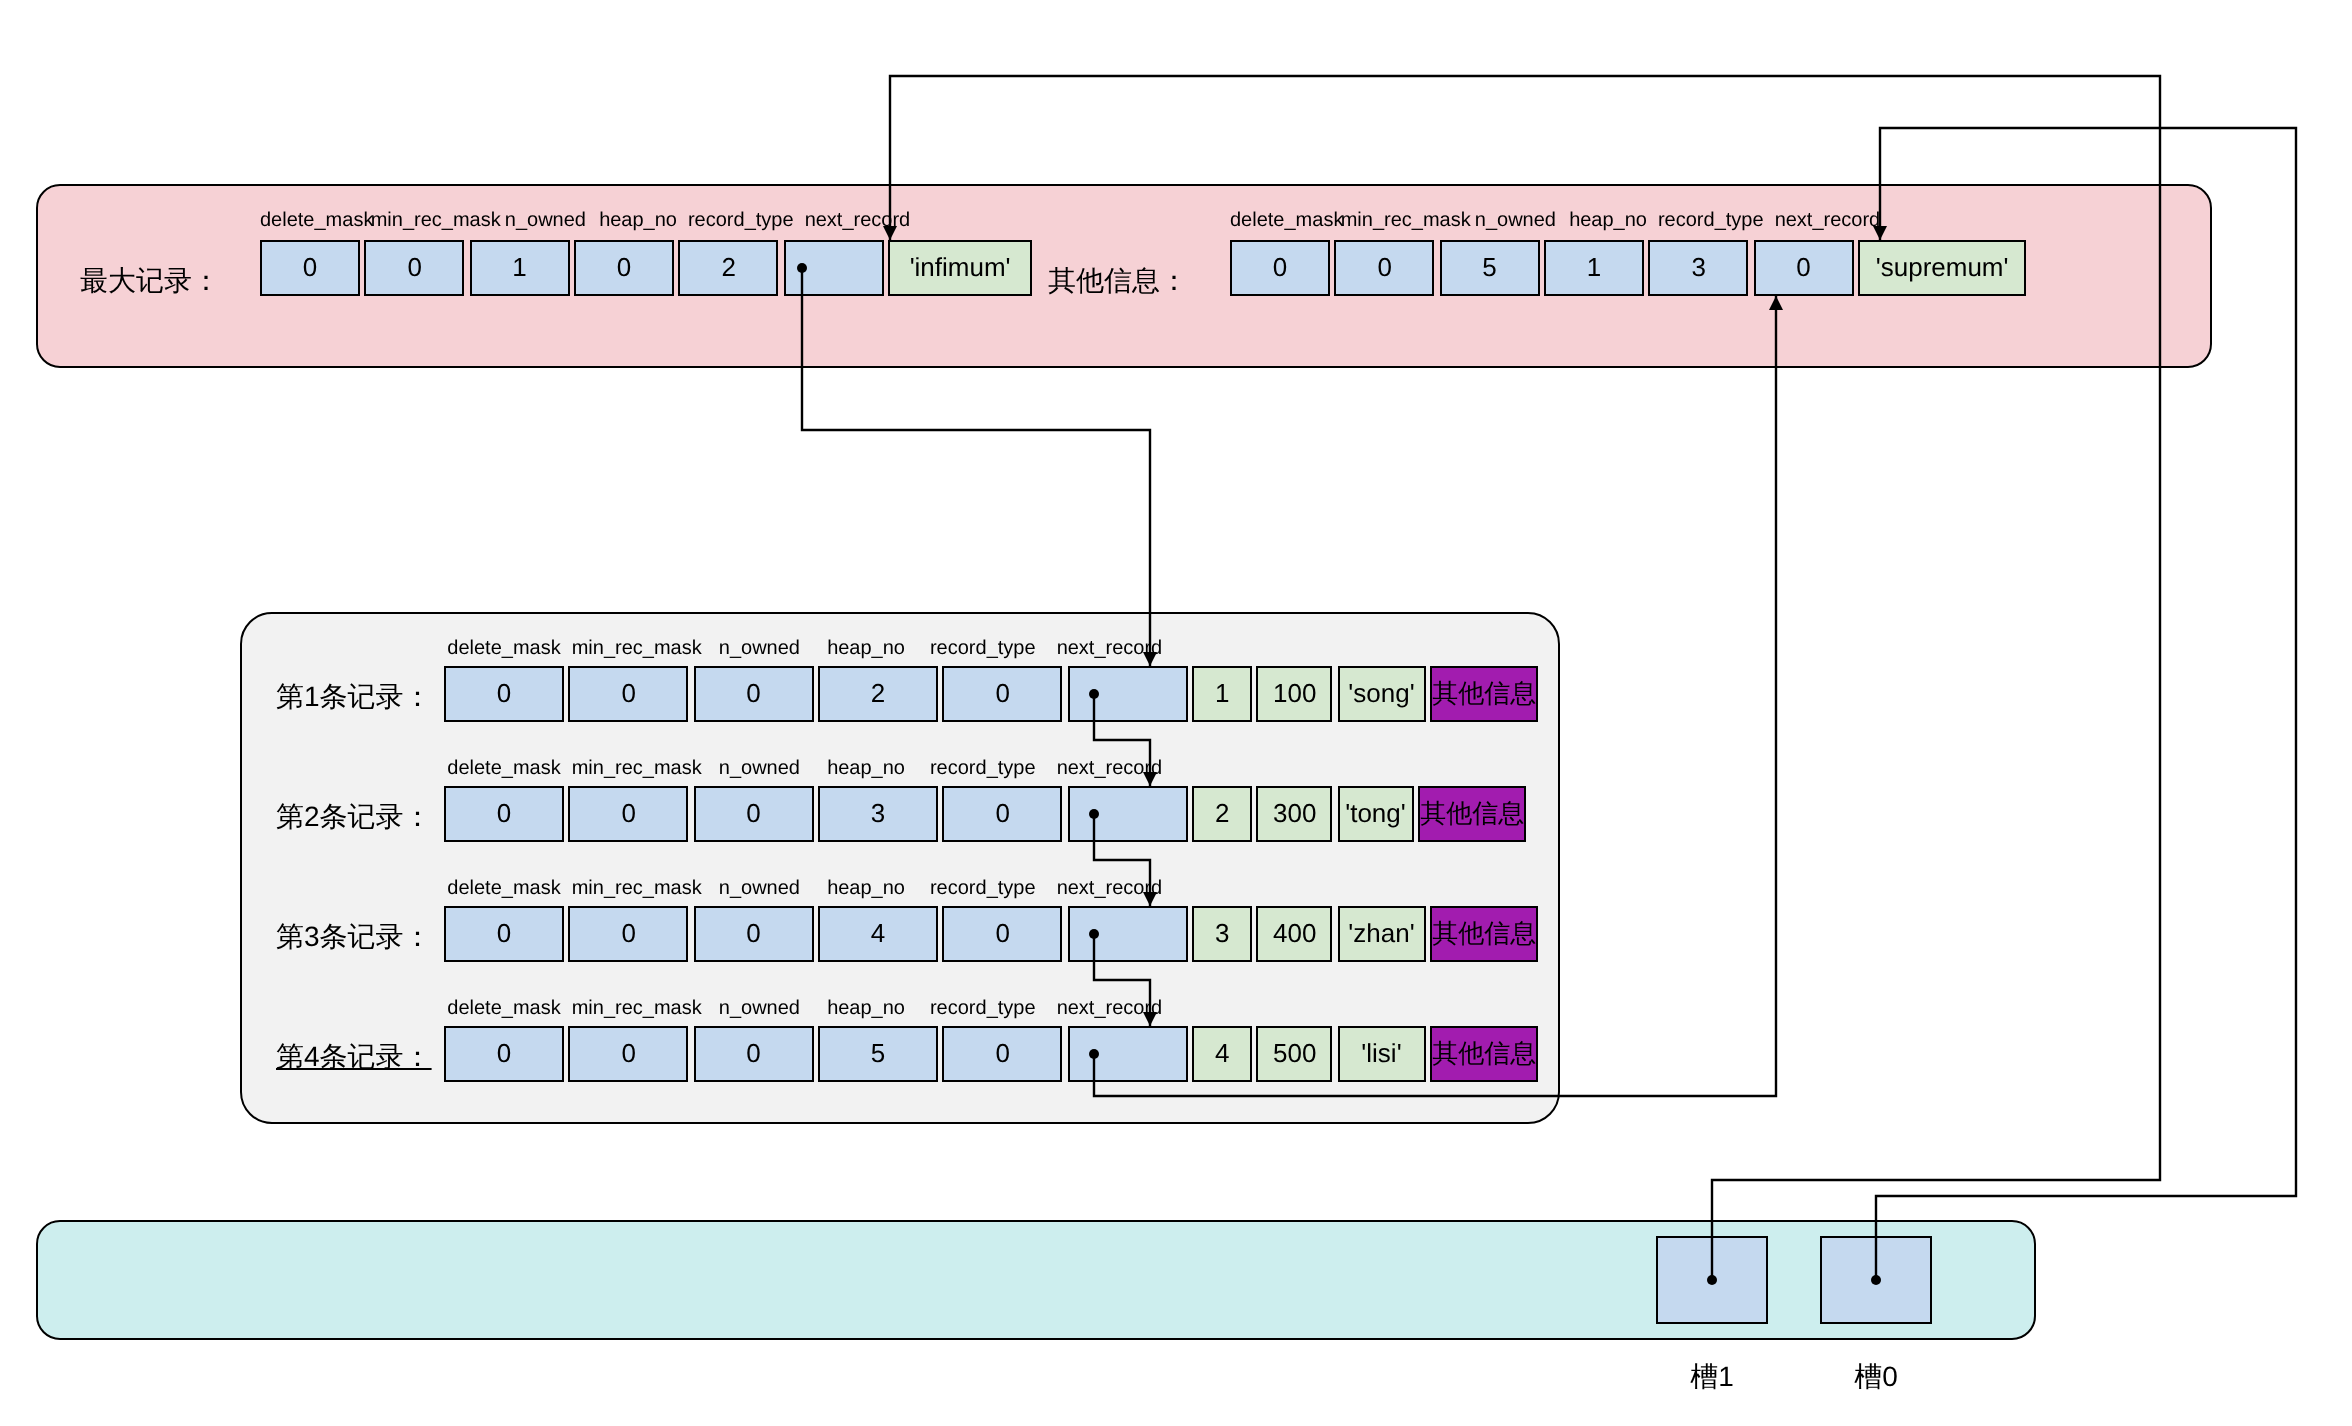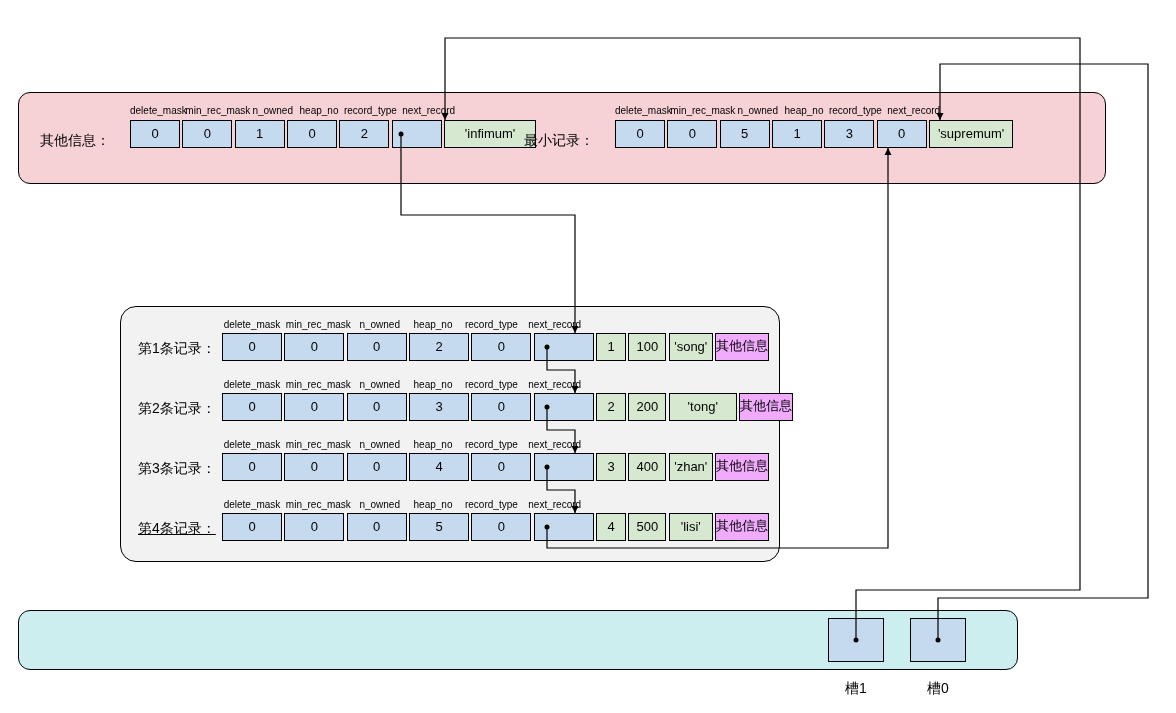--- a/index.html
+++ b/index.html
@@ -39,21 +39,21 @@
     text-align: center;
     height: 28px;
     line-height: 26px;
     vertical-align: top;
     margin-left: -1px;
     font-size: 13px;
   }
   .cell:first-child { margin-left: 0; }
   .blue { background: #c5d9ef; }
   .green { background: #d6e8d0; }
-  .plain { background: #f0abfc; font-family: Liberation Mono, monospace; }
+  .plain { background: #a21caf; }
   .hdr {
     display: inline-block;
     text-align: center;
     font-size: 10px;
     vertical-align: bottom;
     height: 14px;
     line-height: 14px;
   }
 
   .row-label {
@@ -84,42 +84,42 @@
     pointer-events: none;
   }
   .dot { fill: #000; }
   .arrow { stroke: #000; stroke-width: 1.2; fill: none; }
 </style>
 </head>
 <body>
 
 <div class="abs pink-box" style="left:18px; top:92px; width:1088px; height:92px;"></div>
 
-<div class="abs row-label" style="left:40px; top:132px;">其他信息：</div>
+<div class="abs row-label" style="left:40px; top:132px;">最大记录：</div>
 
 <div class="abs" style="left:130px; top:104px; white-space:nowrap;">
   <span class="hdr" style="width:52px">delete_mask</span>
   <span class="hdr" style="width:62px">min_rec_mask</span>
   <span class="hdr" style="width:44px">n_owned</span>
   <span class="hdr" style="width:42px">heap_no</span>
   <span class="hdr" style="width:54px">record_type</span>
   <span class="hdr" style="width:56px">next_record</span>
 </div>
 
 <div class="abs" style="left:130px; top:120px; white-space:nowrap;">
   <span class="cell blue" style="width:50px">0</span>
   <span class="cell blue" style="width:50px">0</span>
   <span class="cell blue" style="width:50px">1</span>
   <span class="cell blue" style="width:50px">0</span>
   <span class="cell blue" style="width:50px">2</span>
   <span class="cell blue" style="width:50px"></span>
-  <span class="cell green" style="width:92px">'infimum'</span>
-</div>
-
-<div class="abs row-label" style="left:524px; top:132px;">最小记录：</div>
+  <span class="cell green" style="width:72px">'infimum'</span>
+</div>
+
+<div class="abs row-label" style="left:524px; top:132px;">其他信息：</div>
 
 <div class="abs" style="left:615px; top:104px; white-space:nowrap;">
   <span class="hdr" style="width:52px">delete_mask</span>
   <span class="hdr" style="width:62px">min_rec_mask</span>
   <span class="hdr" style="width:44px">n_owned</span>
   <span class="hdr" style="width:42px">heap_no</span>
   <span class="hdr" style="width:54px">record_type</span>
   <span class="hdr" style="width:56px">next_record</span>
 </div>
 
@@ -167,22 +167,22 @@
   <span class="hdr" style="width:60px">next_record</span>
 </div>
 <div class="abs" style="left:222px; top:393px; white-space:nowrap;">
   <span class="cell blue" style="width:60px">0</span>
   <span class="cell blue" style="width:60px">0</span>
   <span class="cell blue" style="width:60px">0</span>
   <span class="cell blue" style="width:60px">3</span>
   <span class="cell blue" style="width:60px">0</span>
   <span class="cell blue" style="width:60px"></span>
   <span class="cell green" style="width:30px">2</span>
-  <span class="cell green" style="width:38px">200</span>
-  <span class="cell green" style="width:68px">'tong'</span>
+  <span class="cell green" style="width:38px">300</span>
+  <span class="cell green" style="width:38px">'tong'</span>
   <span class="cell plain" style="width:54px">其他信息</span>
 </div>
 
 <div class="abs row-label" style="left:138px; top:460px;">第3条记录：</div>
 <div class="abs" style="left:222px; top:438px; white-space:nowrap;">
   <span class="hdr" style="width:60px">delete_mask</span>
   <span class="hdr" style="width:66px">min_rec_mask</span>
   <span class="hdr" style="width:50px">n_owned</span>
   <span class="hdr" style="width:50px">heap_no</span>
   <span class="hdr" style="width:60px">record_type</span>

